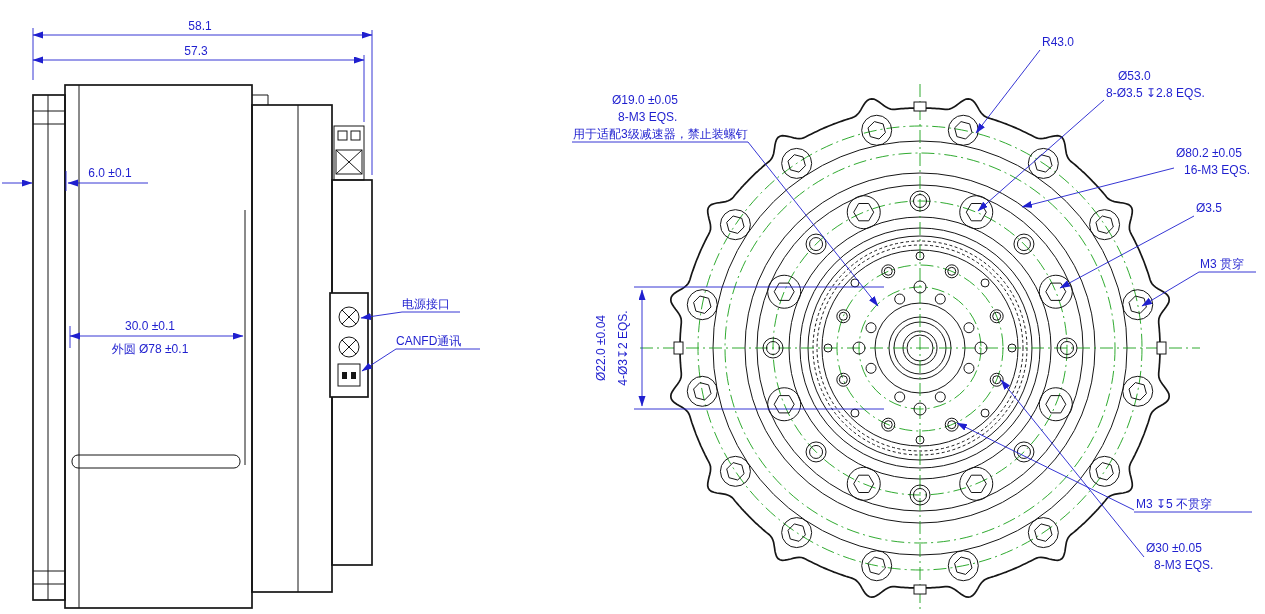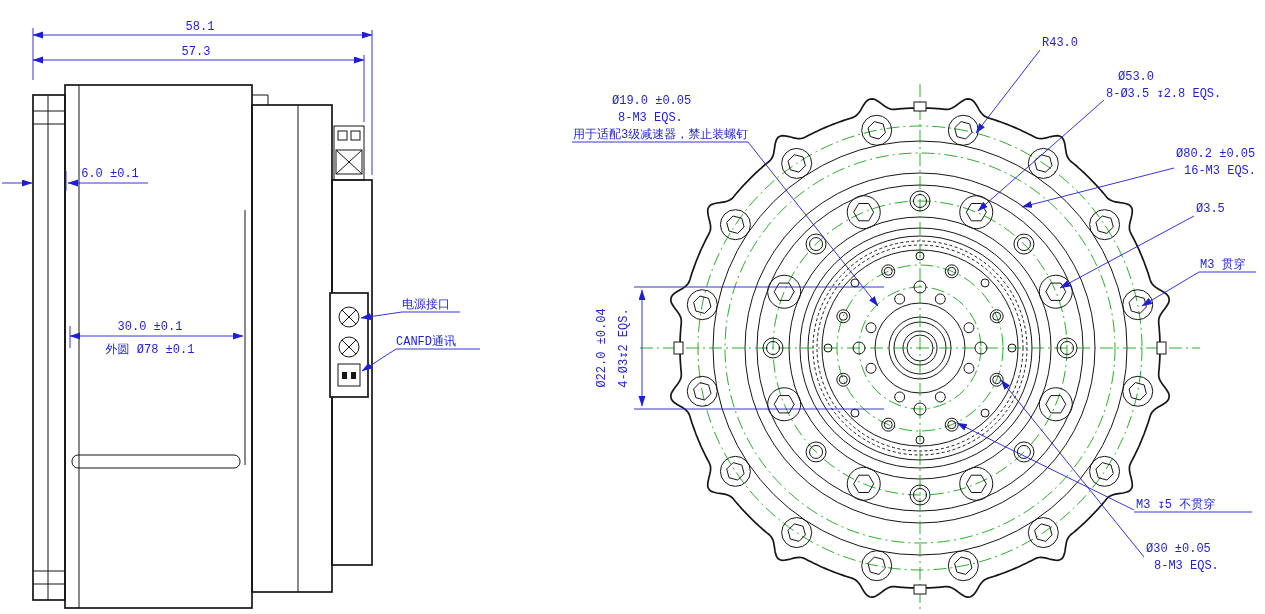--- a/index.html
+++ b/index.html
@@ -1,17 +1,17 @@
 <!DOCTYPE html>
 <html><head>
 <meta charset="utf-8">
 <style>
   html,body{margin:0;padding:0;background:#ffffff;}
   .stage{position:relative;width:1265px;height:614px;background:#fff;overflow:hidden;
-         font-family:Liberation Mono, monospace;}
+         font-family:Liberation Sans, sans-serif;}
   svg{display:block;}
   .geo{stroke:#161616;stroke-width:1;fill:none;}
   .thick{stroke-width:1.7;}
   .dense{stroke-dasharray:3 2.5;}
   .center{stroke:#18a018;stroke-width:0.9;fill:none;stroke-dasharray:13 4 2 4;}
   .dim{stroke:#1f1fcf;stroke-width:0.9;fill:none;}
   .dimt{fill:#1f1fcf;font-size:12px;stroke:none;}
   .pin{fill:#161616;stroke:none;}
 </style>
 </head>

